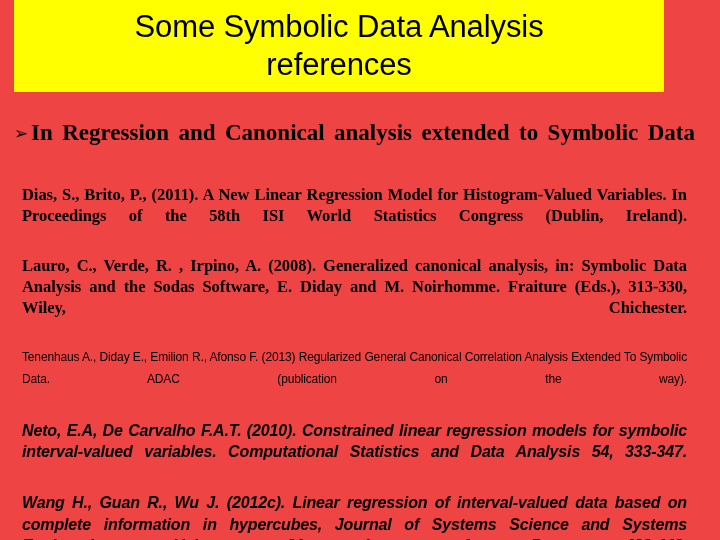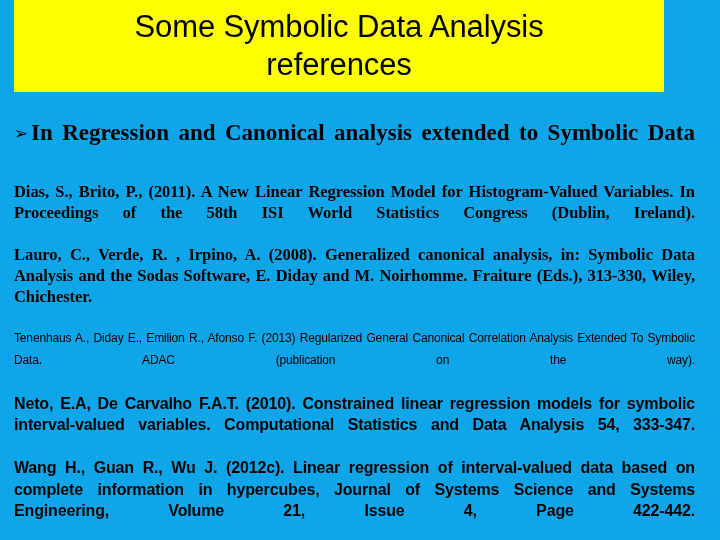--- a/index.html
+++ b/index.html
@@ -13,21 +13,21 @@
     background: #ffffff;
     overflow: hidden;
     font-family: "Liberation Serif", "DejaVu Serif", serif;
     -webkit-font-smoothing: none;
   }
 
   .slide {
     position: relative;
     width: 720px;
     height: 540px;
-    background: #0ea5e9;
+    background: #ef4444;
   }
 
   
   .title-banner {
     position: absolute;
     left: 14px;
     top: 0px;
     width: 650px;
     height: 92px;
     background: #ffff00;
@@ -90,21 +90,21 @@
     display: inline-block;
     width: 100%;
     height: 0;
   }
 
   
   .ref {
     color: #000000;
     text-align: justify;
     text-justify: inter-word;
-    margin: 0;
+    margin: 8px;
   }
   .ref::after {
     content: "";
     display: inline-block;
     width: 100%;
     height: 0;
   }
 
   .ref.serif-bold {
     font-family: "Liberation Serif", "DejaVu Serif", serif;
@@ -119,20 +119,21 @@
     font-size: 12px;
     line-height: 21.5px;
     letter-spacing: -0.15px;
   }
   .ref.sans-bold {
     font-family: "Liberation Sans", "DejaVu Sans", sans-serif;
     font-weight: bold;
     font-size: 16px;
     line-height: 21.5px;
     letter-spacing: -0.15px;
+    font-style: italic;
   }
 </style>
 </head>
 <body>
 
 <div class="slide">
 
   <div class="title-banner">
     <div class="title-text">Some Symbolic Data Analysis
 references</div>

